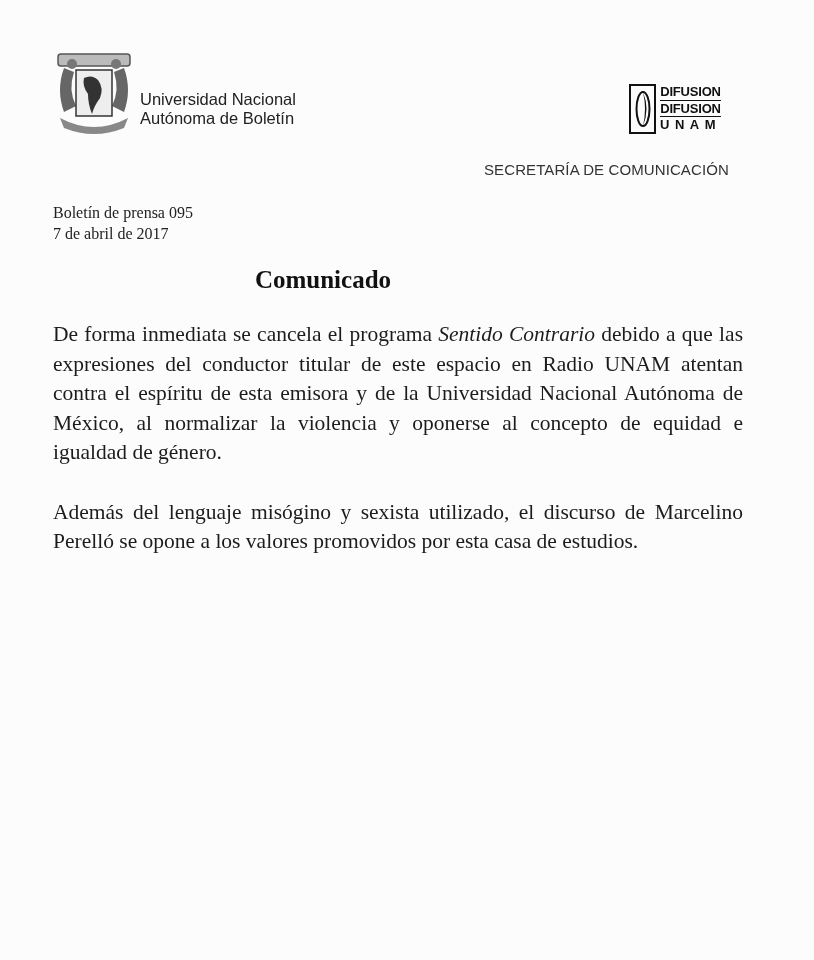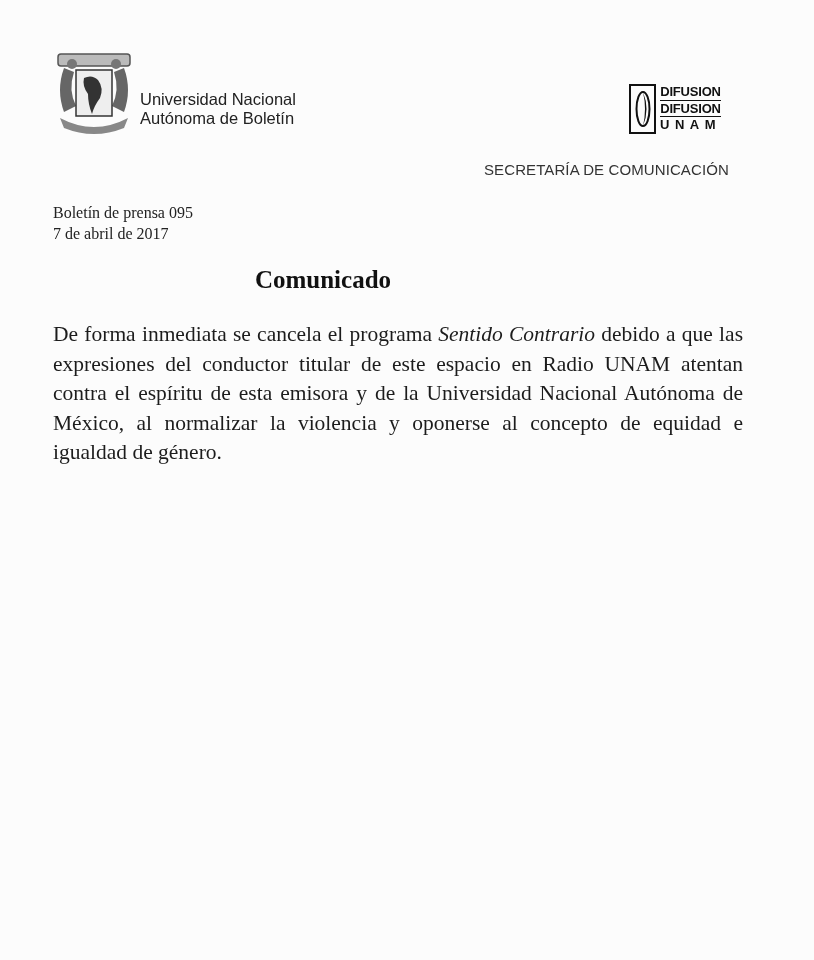--- a/index.html
+++ b/index.html
@@ -80,13 +80,14 @@
 
 <div class="bulletin">
   <div>Boletín de prensa 095</div>
   <div>7 de abril de 2017</div>
 </div>
 
 <div class="title">Comunicado</div>
 
 <div class="body-text">
   <p><span>De forma inmediata se cancela el programa </span><i>Sentido Contrario</i><span> debido a que las expresiones del conductor titular de este espacio en Radio UNAM atentan contra el espíritu de esta emisora y de la Universidad Nacional Autónoma de México, al normalizar la violencia y oponerse al concepto de equidad e igualdad de género.</span></p>
+  <p>Además del lenguaje misógino y sexista utilizado, el discurso de Marcelino Perelló se opone a los valores promovidos por esta casa de estudios.</p>
 </div>
 
 </body></html>

